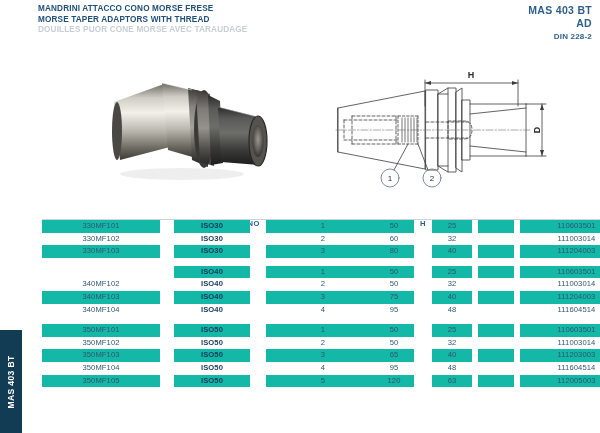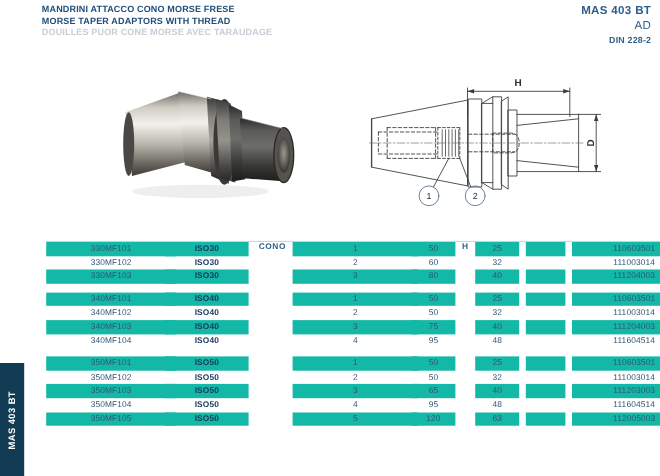--- a/index.html
+++ b/index.html
@@ -16,21 +16,21 @@
   .header{position:absolute;left:0;top:0;width:600px;height:50px;}
   .titles{position:absolute;left:38px;top:4px;line-height:10.5px;}
   .t-line{font-size:8.2px;font-weight:bold;letter-spacing:0.15px;white-space:nowrap;}
   .t-1{color:#1f4e79;}
   .t-2{color:#1f4e79;}
   .t-3{color:#9aa7b4;}
   .t-4{color:#c7ced6;}
 
   .std{position:absolute;right:8px;top:4px;text-align:right;line-height:13px;}
   .std-1{font-size:10.5px;font-weight:bold;color:#2e5f8a;letter-spacing:0.3px;}
-  .std-2{font-size:10.5px;font-weight:normal;color:#2e5f8a;letter-spacing:0.3px;}
+  .std-2{font-size:10.5px;font-weight:bold;color:#2e5f8a;letter-spacing:0.3px;}
   .std-3{font-size:8px;font-weight:bold;color:#2e5f8a;letter-spacing:0.2px;}
 
   
   .side-tab{
     position:absolute;left:0;top:330px;width:22px;height:103px;
     background:#123c54;
   }
   .side-tab-label{
     position:absolute;left:50%;top:50%;
     transform:translate(-50%,-50%) rotate(-90deg);
@@ -57,21 +57,21 @@
   .cell{
     position:absolute;top:0;height:12.6px;line-height:12.6px;
     font-size:7.6px;text-align:center;color:#2f5573;
     letter-spacing:0.1px;
   }
   .cell.bg{background:#14b8a6;}
   .cell.bold{font-weight:bold;color:#15385c;}
 
   
   .c-cod   {left:0px;   width:118px;}
-  .c-cono  {left:108px; width:76px;}
+  .c-cono  {left:132px; width:76px;}
   .c-morse {left:224px; width:114px;}
   .c-h     {left:332px; width:40px;}
   .c-d     {left:390px; width:40px;}
   .c-blank {left:436px; width:36px;}
   .c-vite  {left:478px; width:113px;}
 
   
   .th.c-cod   {left:0px;   width:118px;}
   .th.c-cono  {left:124px; width:94px;}
   .th.c-morse {left:224px; width:114px;}
@@ -277,21 +277,20 @@
           <div class="cell c-cod bg">330MF103</div>
           <div class="cell c-cono bold bg">ISO30</div>
           <div class="cell c-morse bg">3</div>
           <div class="cell c-h bg">80</div>
           <div class="cell c-d bg">40</div>
           <div class="cell c-blank bg"></div>
           <div class="cell c-vite bg">111204003</div>
         </div>
         <div class="grp-gap"></div>
         <div class="row">
-          <div class="cell c-cod bg">340MF101</div>
           <div class="cell c-cono bold bg">ISO40</div>
           <div class="cell c-morse bg">1</div>
           <div class="cell c-h bg">50</div>
           <div class="cell c-d bg">25</div>
           <div class="cell c-blank bg"></div>
           <div class="cell c-vite bg">110603501</div>
         </div>
         <div class="row">
           <div class="cell c-cod">340MF102</div>
           <div class="cell c-cono bold">ISO40</div>

